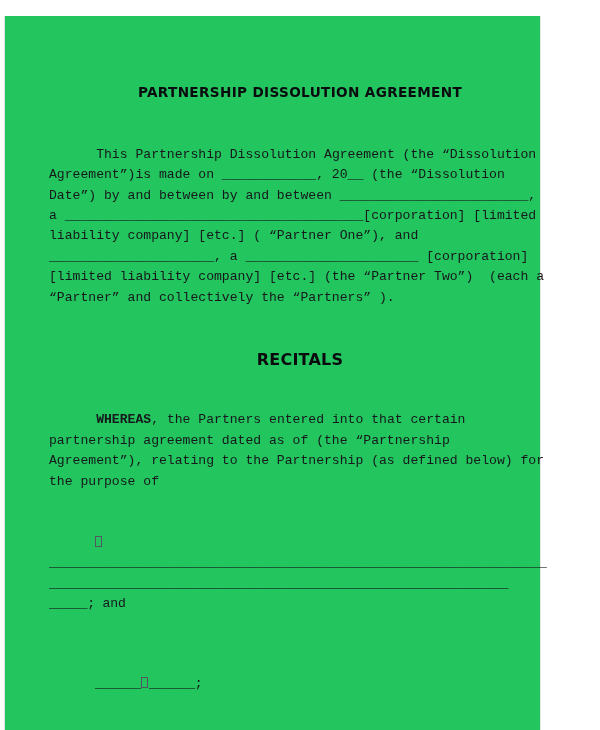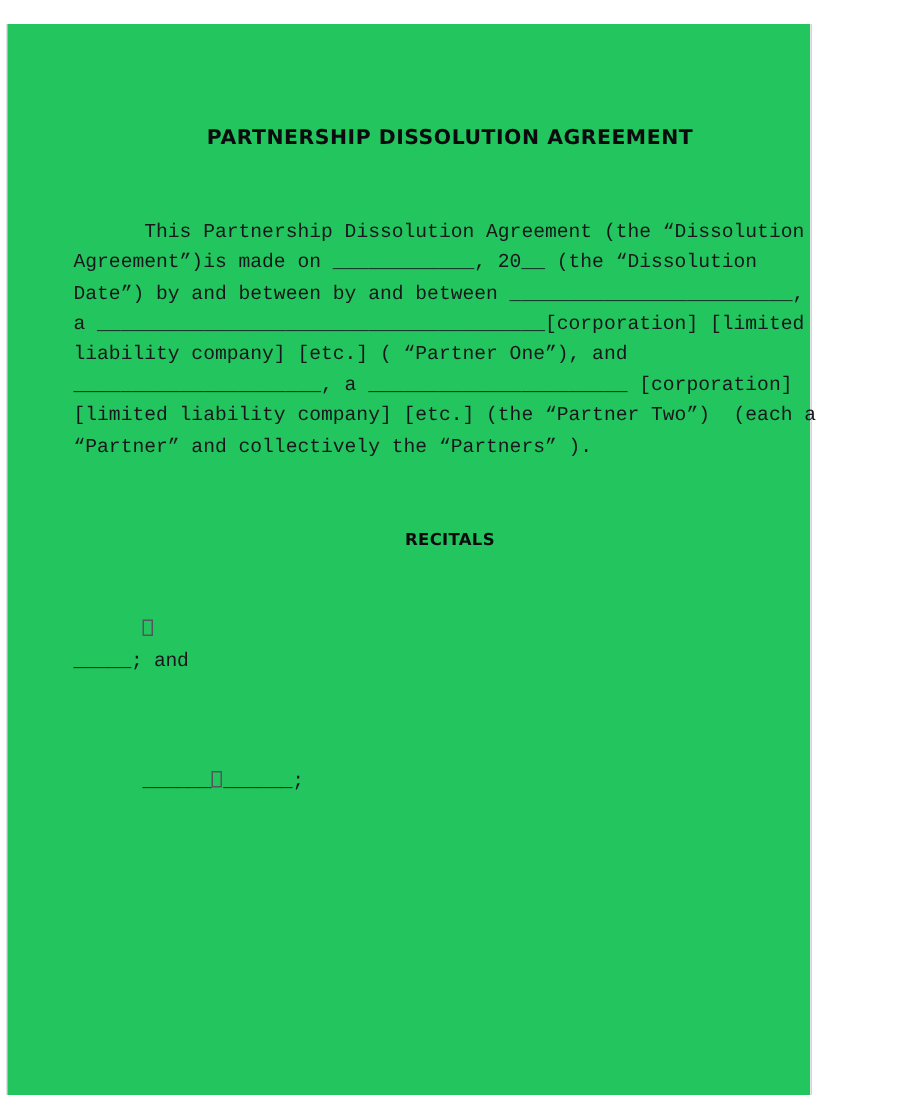--- a/index.html
+++ b/index.html
@@ -42,21 +42,21 @@
     font-weight: bold;
     font-size: 13.6px;
     text-align: center;
     letter-spacing: 0.35px;
     margin: 0 0 22px 0;
     color: #0b0b0f;
   }
 
   .section-title {
     font-weight: bold;
-    font-size: 11px;
+    font-size: 16px;
     text-align: center;
     letter-spacing: 0.2px;
     margin: 22px 0 19px 0;
     color: #0b0b0f;
   }
 
   .para {
     margin: 0 0 19px 0;
     white-space: pre-wrap;
     word-wrap: break-word;
@@ -94,22 +94,25 @@
   <div class="doc">
 
     <div class="doc-title">PARTNERSHIP DISSOLUTION AGREEMENT</div>
 
     <div class="para">
       <span>This Partnership Dissolution Agreement (the “Dissolution Agreement”)is made on ____________, 20__ (the “Dissolution Date”) by and between by and between ________________________, a ______________________________________[corporation] [limited liability company] [etc.] ( “Partner One”), and _____________________, a ______________________ [corporation] [limited liability company] [etc.] (the “Partner Two”)  (each a “Partner” and collectively the “Partners” ).</span>
     </div>
 
     <div class="section-title">RECITALS</div>
 
+    <div class="para tight indent">
+      <span class="lead">WHEREAS</span><span>, the Partners entered into that certain partnership agreement dated as of (the “Partnership Agreement”), relating to the Partnership (as defined below) for the purpose of</span>
+    </div>
     <div class="para blank-run">
-      <span class="tofu"></span><br><span>_____; and</span>
+      <span class="tofu"></span><span>_____________________________________________________________________________________________________________________________</span><br><span>_____; and</span>
     </div>
 
     <div class="para blank-run">
       <span>______</span><span class="tofu"></span><span>______;</span>
     </div>
 
   </div>
 </div>
 
 </body></html>

